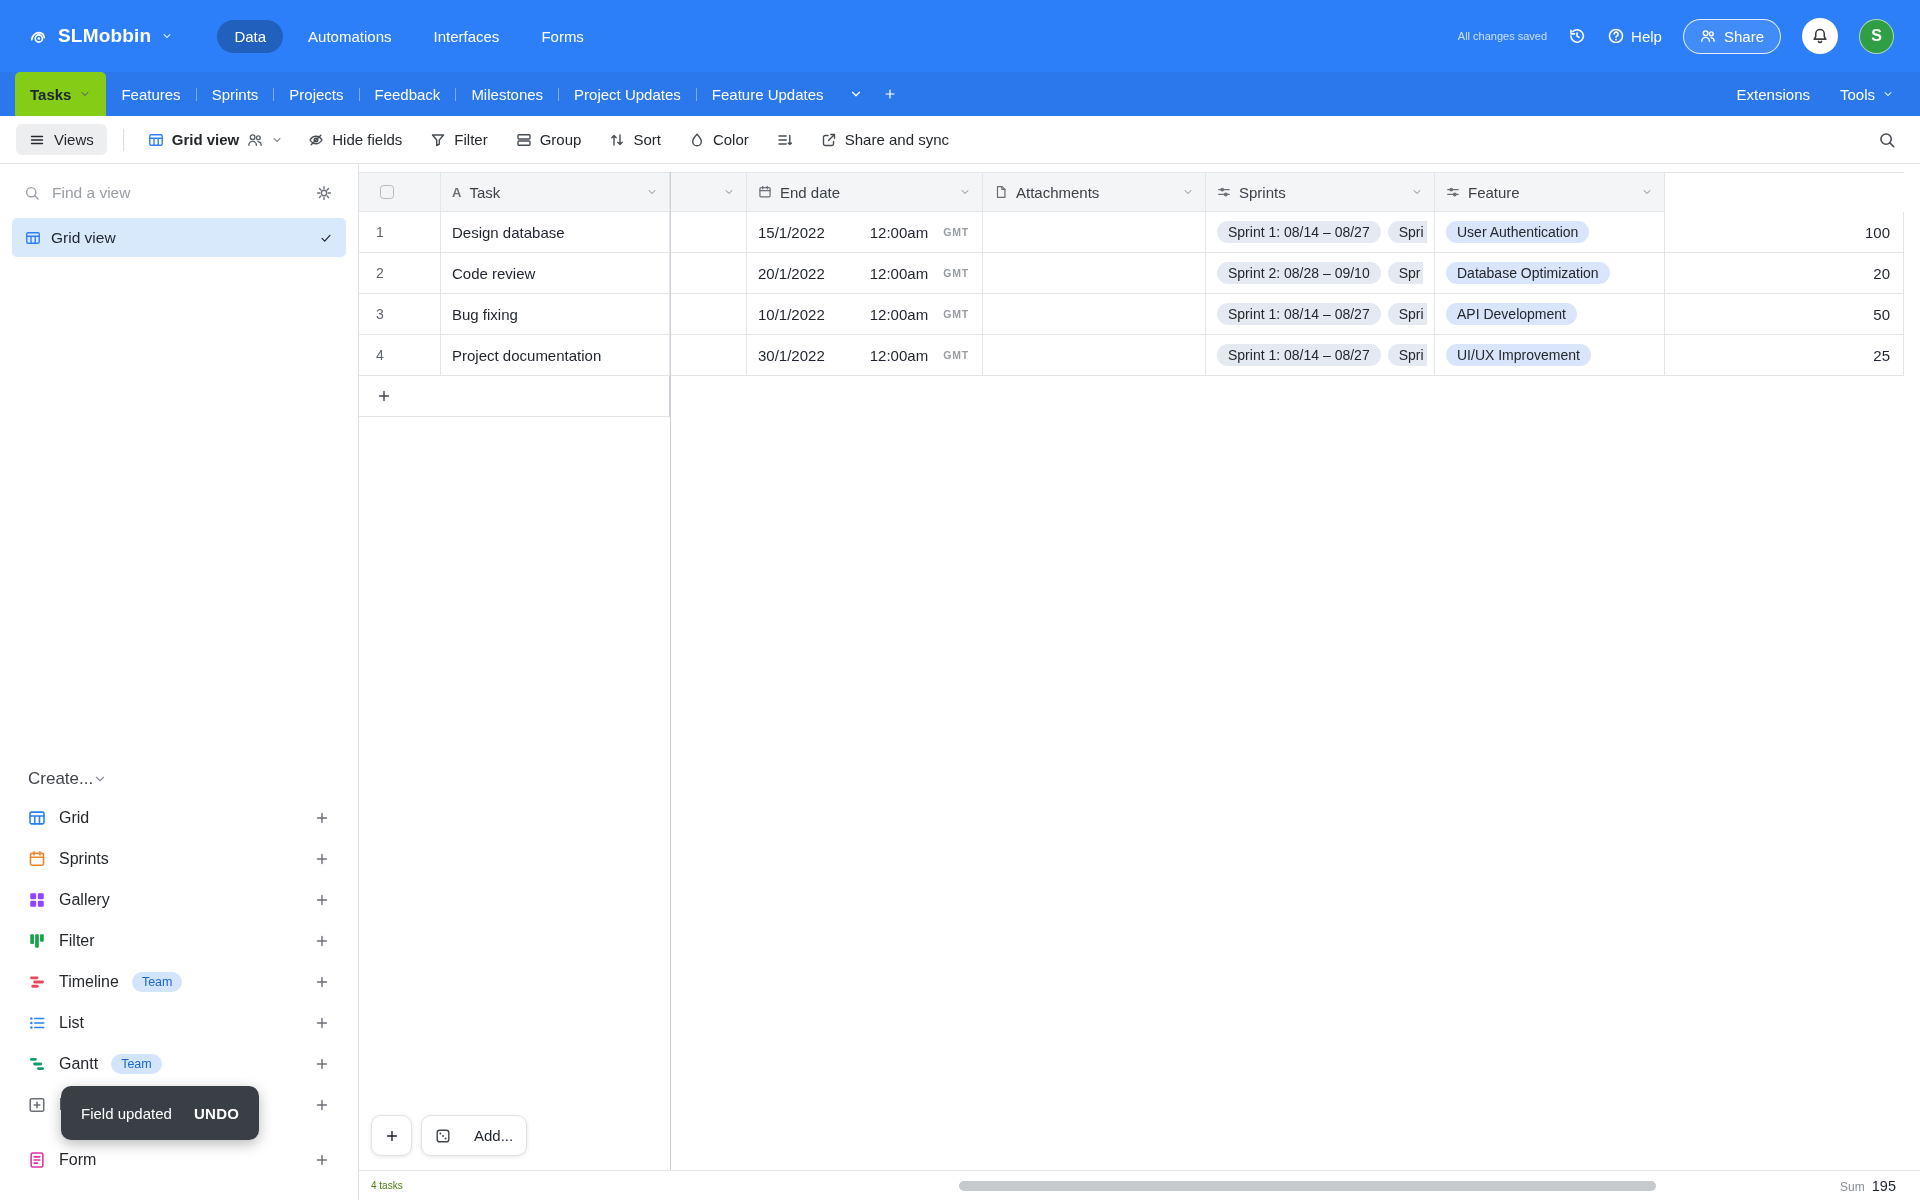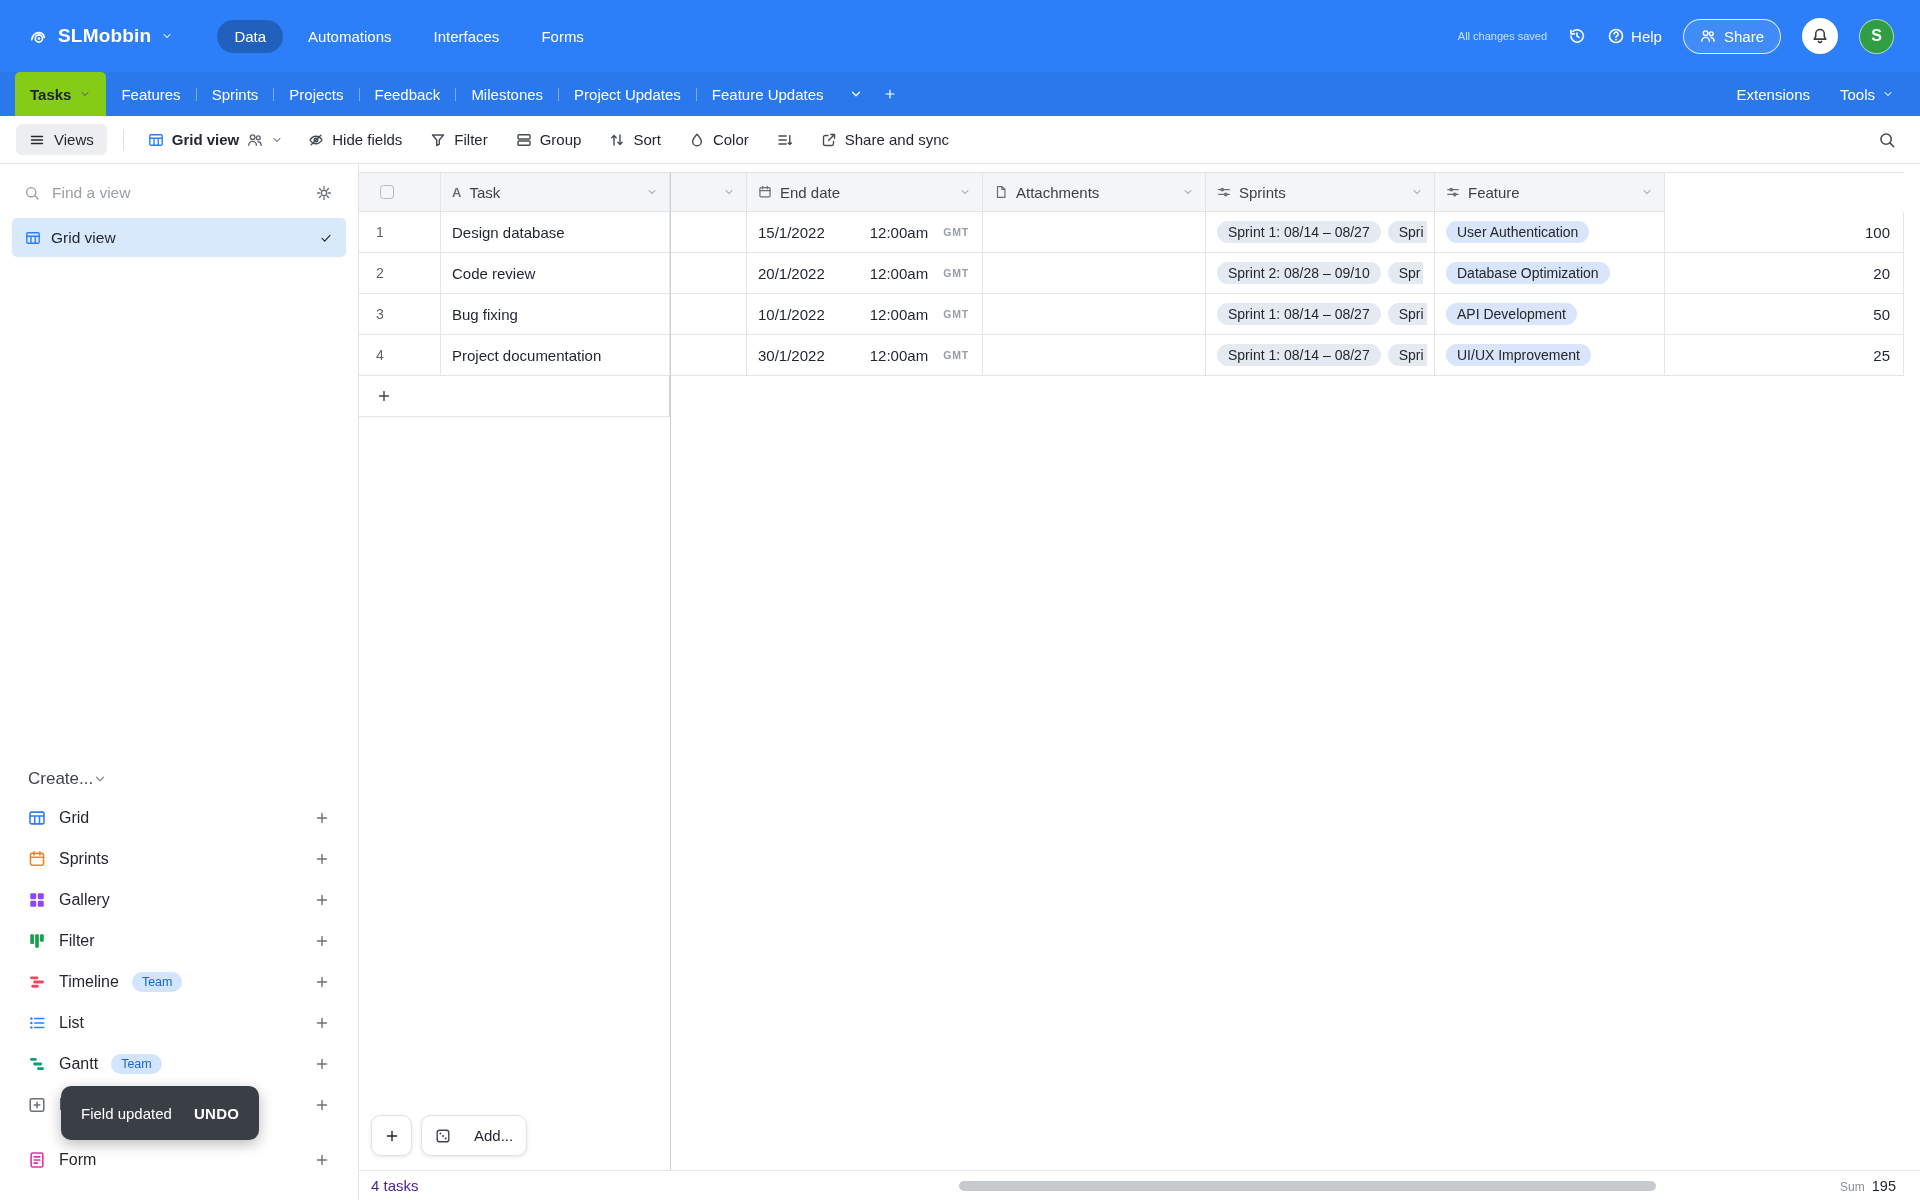--- a/index.html
+++ b/index.html
@@ -97,21 +97,21 @@
   .c-dur { justify-content:flex-end; font-size:15px; padding-right:13px; }
   .addrow { width:311px; height:41px; border-bottom:1px solid #e3e6e8; border-right:1px solid #cdd1d5; display:flex; align-items:center; padding-left:17px; color:#40454c; cursor:pointer; }
   .frozen-line { position:absolute; left:311px; top:8px; bottom:0; width:1px; background:#cdd1d5; }
 
   .float-btns { position:absolute; left:12px; bottom:44px; display:flex; gap:9px; z-index:5; }
   .fbtn { height:41px; background:#fff; border:1px solid #e0e3e6; border-radius:10px; box-shadow:0 1px 4px rgba(0,0,0,.10); display:flex; align-items:center; gap:23px; padding:0 13px; font-family:inherit; font-size:15px; color:#1f2430; cursor:pointer; }
   .fbtn.sq { width:41px; justify-content:center; padding:0; }
   .fbtn .dice { color:#40454c; }
 
   .gfoot { position:absolute; left:0; right:0; bottom:0; height:30px; border-top:1px solid #e4e6e9; background:#fff; display:flex; align-items:center; padding:0 24px 0 12px; }
-  .tcount { font-size:15px; color:#4c1d95; }
+  .tcount { font-size:10px; color:#4d7c0f; }
   .sum { margin-left:auto; display:flex; align-items:baseline; gap:7px; }
   .sumlabel { font-size:12px; color:#8a8f98; }
   .sumval { font-size:14.5px; color:#1f2430; }
   .hscroll { position:absolute; left:600px; bottom:9px; width:697px; height:10px; border-radius:5px; background:#c7cacd; z-index:6; cursor:pointer; }
 
   .type-a { font-size:13px; font-weight:bold; color:#6b7076; }
 </style>
 </head>
 <body>
 

